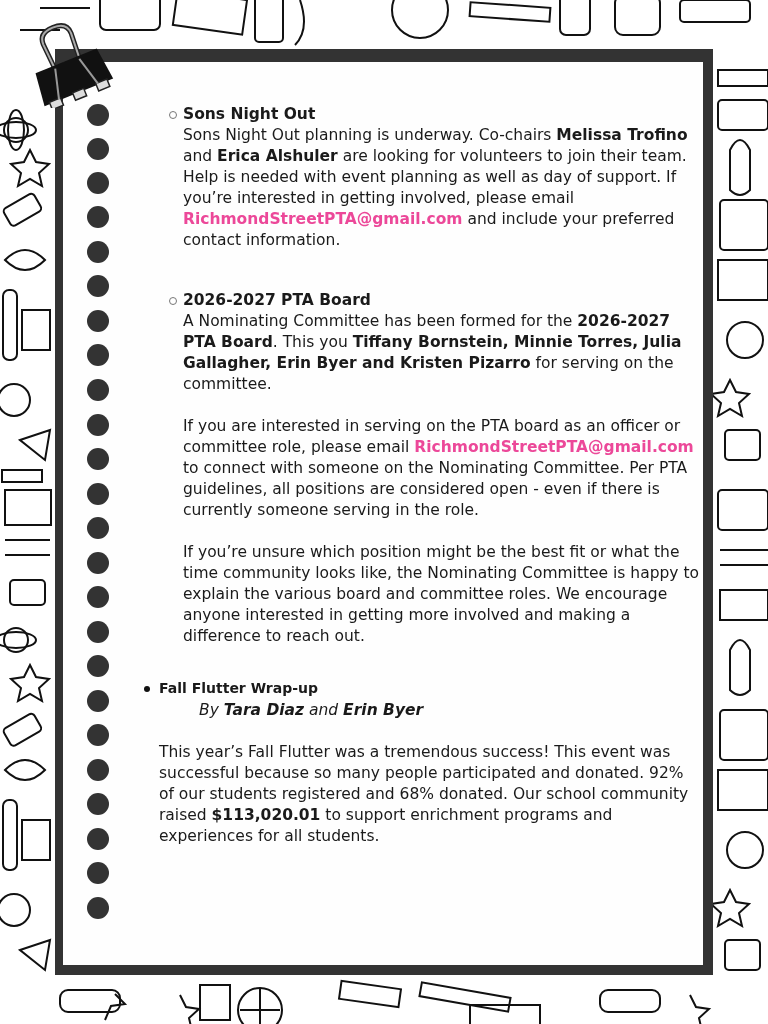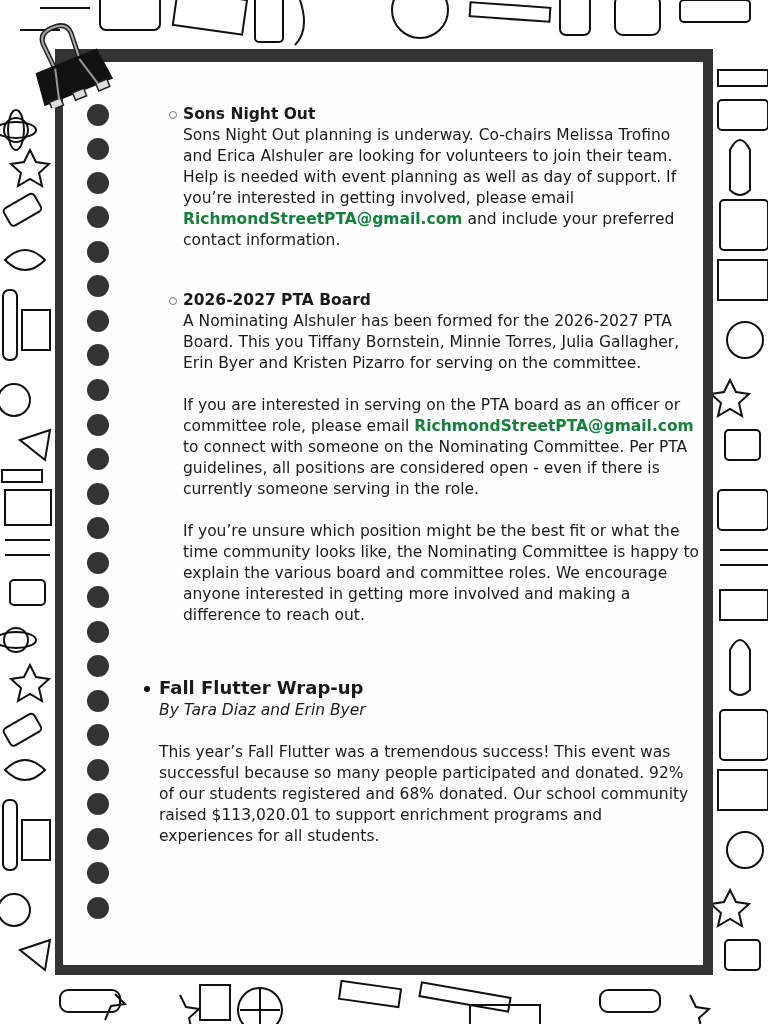--- a/index.html
+++ b/index.html
@@ -28,29 +28,29 @@
     color:#1a1a1a; font-size:15.5px; line-height:21px;
   }
   .sub-section { position:absolute; left:183px; width:520px; }
   .sub-title { font-weight:bold; }
   .sub-bullet {
     position:absolute; left:-14px; top:7px; width:6px; height:6px;
     border:1px solid #777; border-radius:50%; background:#fff;
   }
   .para { margin:0; }
   .gap { height:21px; }
-  b { font-weight:normal; }
-  .link { color:#15803d; font-weight:bold; }
+  b { font-weight:bold; }
+  .link { color:#ec4899; font-weight:bold; }
   .main-section { position:absolute; left:159px; width:540px; }
-  .main-title { font-weight:bold; font-size:18px; line-height:24px; }
+  .main-title { font-weight:bold; font-size:14px; line-height:24px; }
   .main-bullet {
     position:absolute; left:-15px; top:10px; width:6px; height:6px;
     border-radius:50%; background:#111;
   }
-  .byline { font-style:italic; }
+  .byline { font-style:italic;margin-left:40px; }
 </style>
 </head>
 <body>
 
 <div class="doodle-bg">
   <svg width="768" height="1024" viewBox="0 0 768 1024" fill="none" stroke="#111" stroke-width="2">
 
     <rect x="100" y="-10" width="60" height="40" rx="6"></rect>
     <rect x="175" y="-5" width="70" height="35" transform="rotate(8 210 12)"></rect>
     <path d="M300 0 q10 30 -5 45"></path>
@@ -168,21 +168,21 @@
     <div class="sub-title">Sons Night Out</div>
     <p class="para">
       <span>Sons Night Out planning is underway. Co-chairs </span><b>Melissa Trofino</b><span> and </span><b>Erica Alshuler</b><span> are looking for volunteers to join their team. Help is needed with event planning as well as day of support. If you’re interested in getting involved, please email </span><a class="link">RichmondStreetPTA@gmail.com</a><span> and include your preferred contact information.</span>
     </p>
   </div>
 
   <div class="sub-section" style="top:290px">
     <span class="sub-bullet"></span>
     <div class="sub-title">2026-2027 PTA Board</div>
     <p class="para">
-      <span>A Nominating Alshuler has been formed for the </span><b>2026-2027 PTA Board</b><span>. This you </span><b>Tiffany Bornstein, Minnie Torres, Julia Gallagher, Erin Byer and Kristen Pizarro</b><span> for serving on the committee.</span>
+      <span>A Nominating Committee has been formed for the </span><b>2026-2027 PTA Board</b><span>. This you </span><b>Tiffany Bornstein, Minnie Torres, Julia Gallagher, Erin Byer and Kristen Pizarro</b><span> for serving on the committee.</span>
     </p>
     <div class="gap"></div>
     <p class="para">
       <span>If you are interested in serving on the PTA board as an officer or committee role, please email </span><a class="link">RichmondStreetPTA@gmail.com</a><span> to connect with someone on the Nominating Committee. Per PTA guidelines, all positions are considered open - even if there is currently someone serving in the role.</span>
     </p>
     <div class="gap"></div>
     <p class="para">If you’re unsure which position might be the best fit or what the time community looks like, the Nominating Committee is happy to explain the various board and committee roles. We encourage anyone interested in getting more involved and making a difference to reach out.</p>
   </div>
 
   <div class="main-section" style="top:676px">

